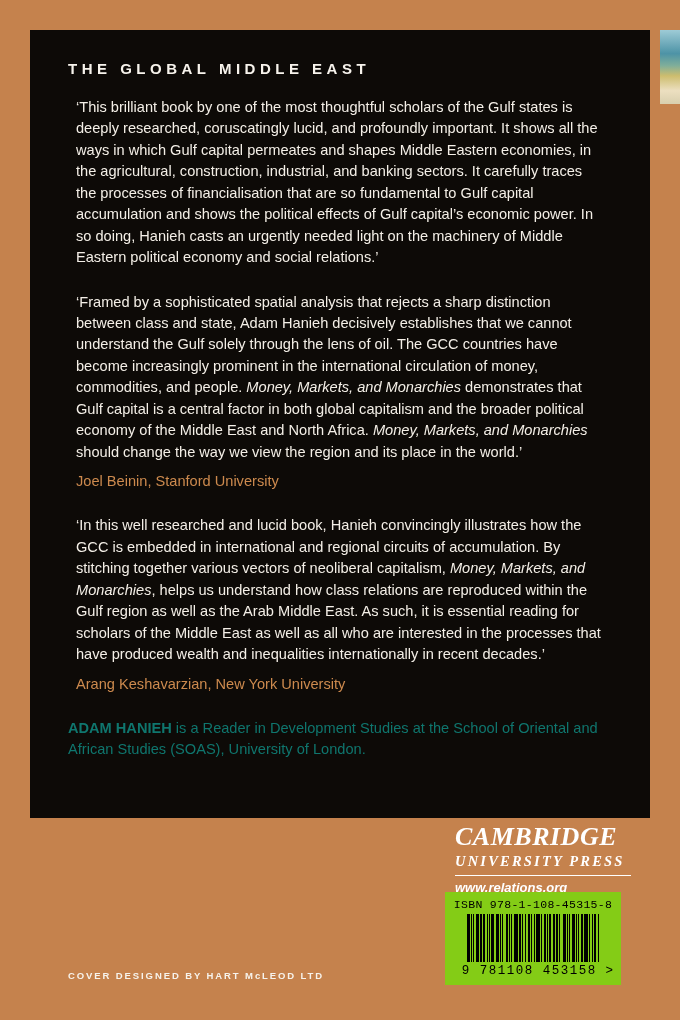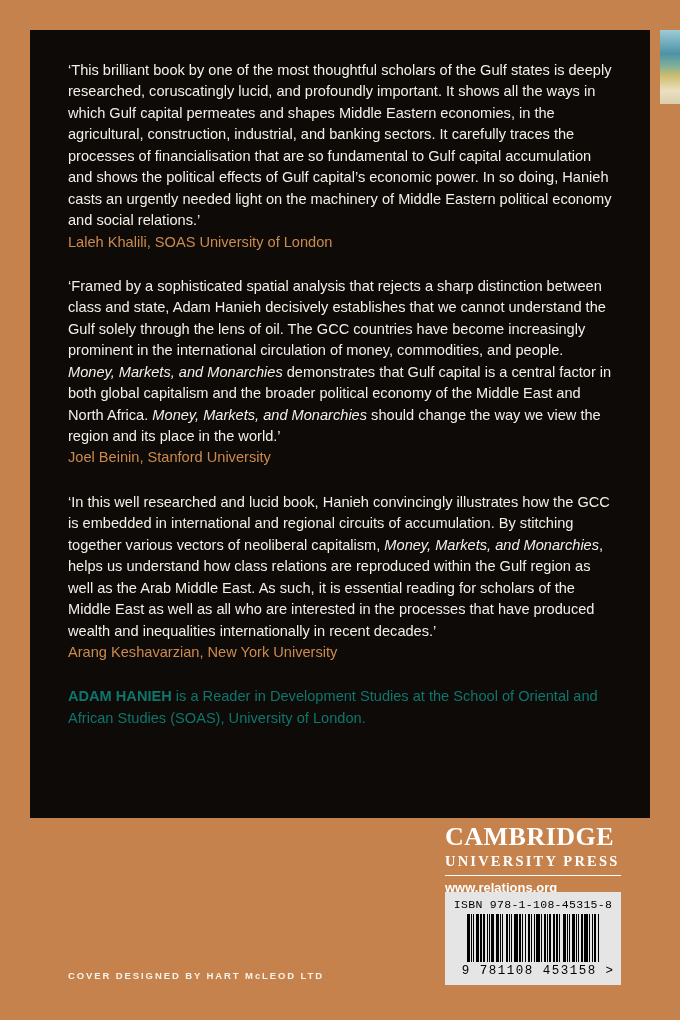--- a/index.html
+++ b/index.html
@@ -37,21 +37,21 @@
   }
   .series-title{
     color:#f7f3ec;
     font-size:15px;
     font-weight:bold;
     letter-spacing:4.5px;
     margin:0 0 20px 0;
   }
   .quote{margin:0 0 23px 0;}
   .quote p{
-    margin:0;
+    margin:8px;
     color:#f4efe7;
     font-size:14.6px;
     line-height:1.47;
   }
   .quote .attr{
     color:#cd8a4e;
     font-style:normal;
   }
   .quote em{font-style:italic;}
   .bio{
@@ -74,24 +74,25 @@
     position:absolute;
     left:68px;
     top:970px;
     color:#f7f3ec;
     font-size:9.5px;
     font-weight:bold;
     letter-spacing:1.9px;
   }
   .publisher{
     position:absolute;
-    left:445px;
+    left:455px;
     top:824px;
     width:176px;
     color:#ffffff;
+    font-style:italic;
   }
   .pub-name{
     font-family:"Liberation Serif","DejaVu Serif",serif;
     font-weight:bold;
     font-size:26px;
     line-height:1;
     letter-spacing:0.5px;
   }
   .pub-sub{
     font-family:"Liberation Serif","DejaVu Serif",serif;
@@ -109,21 +110,21 @@
   .website{
     font-size:13px;
     font-weight:bold;
   }
   .barcode-box{
     position:absolute;
     left:445px;
     top:892px;
     width:176px;
     height:93px;
-    background:#e5e5e5;
+    background:#84cc16;
     box-sizing:border-box;
     padding:6px 8px 4px 8px;
     display:flex;
     flex-direction:column;
     align-items:center;
   }
   .isbn{
     font-family:"Liberation Mono","DejaVu Sans Mono",monospace;
     font-size:11.5px;
     color:#000;
@@ -154,24 +155,24 @@
 </style>
 </head>
 <body>
 
 <div class="cover">
 
   <div class="sliver"></div>
 
   <div class="panel">
 
+    <div class="series-title">THE GLOBAL MIDDLE EAST</div>
 
     <div class="quote">
       <p><span>‘This brilliant book by one of the most thoughtful scholars of the Gulf states is deeply researched, coruscatingly lucid, and profoundly important. It shows all the ways in which Gulf capital permeates and shapes Middle Eastern economies, in the agricultural, construction, industrial, and banking sectors. It carefully traces the processes of financialisation that are so fundamental to Gulf capital accumulation and shows the political effects of Gulf capital’s economic power. In so doing, Hanieh casts an urgently needed light on the machinery of Middle Eastern political economy and social relations.’</span></p>
-      <p class="attr">Laleh Khalili, SOAS University of London</p>
     </div>
 
     <div class="quote">
       <p><span>‘Framed by a sophisticated spatial analysis that rejects a sharp distinction between class and state, Adam Hanieh decisively establishes that we cannot understand the Gulf solely through the lens of oil. The GCC countries have become increasingly prominent in the international circulation of money, commodities, and people. </span><em>Money, Markets, and Monarchies</em><span> demonstrates that Gulf capital is a central factor in both global capitalism and the broader political economy of the Middle East and North Africa. </span><em>Money, Markets, and Monarchies</em><span> should change the way we view the region and its place in the world.’</span></p>
       <p class="attr">Joel Beinin, Stanford University</p>
     </div>
 
     <div class="quote">
       <p><span>‘In this well researched and lucid book, Hanieh convincingly illustrates how the GCC is embedded in international and regional circuits of accumulation. By stitching together various vectors of neoliberal capitalism, </span><em>Money, Markets, and Monarchies</em><span>, helps us understand how class relations are reproduced within the Gulf region as well as the Arab Middle East. As such, it is essential reading for scholars of the Middle East as well as all who are interested in the processes that have produced wealth and inequalities internationally in recent decades.’</span></p>
       <p class="attr">Arang Keshavarzian, New York University</p>

